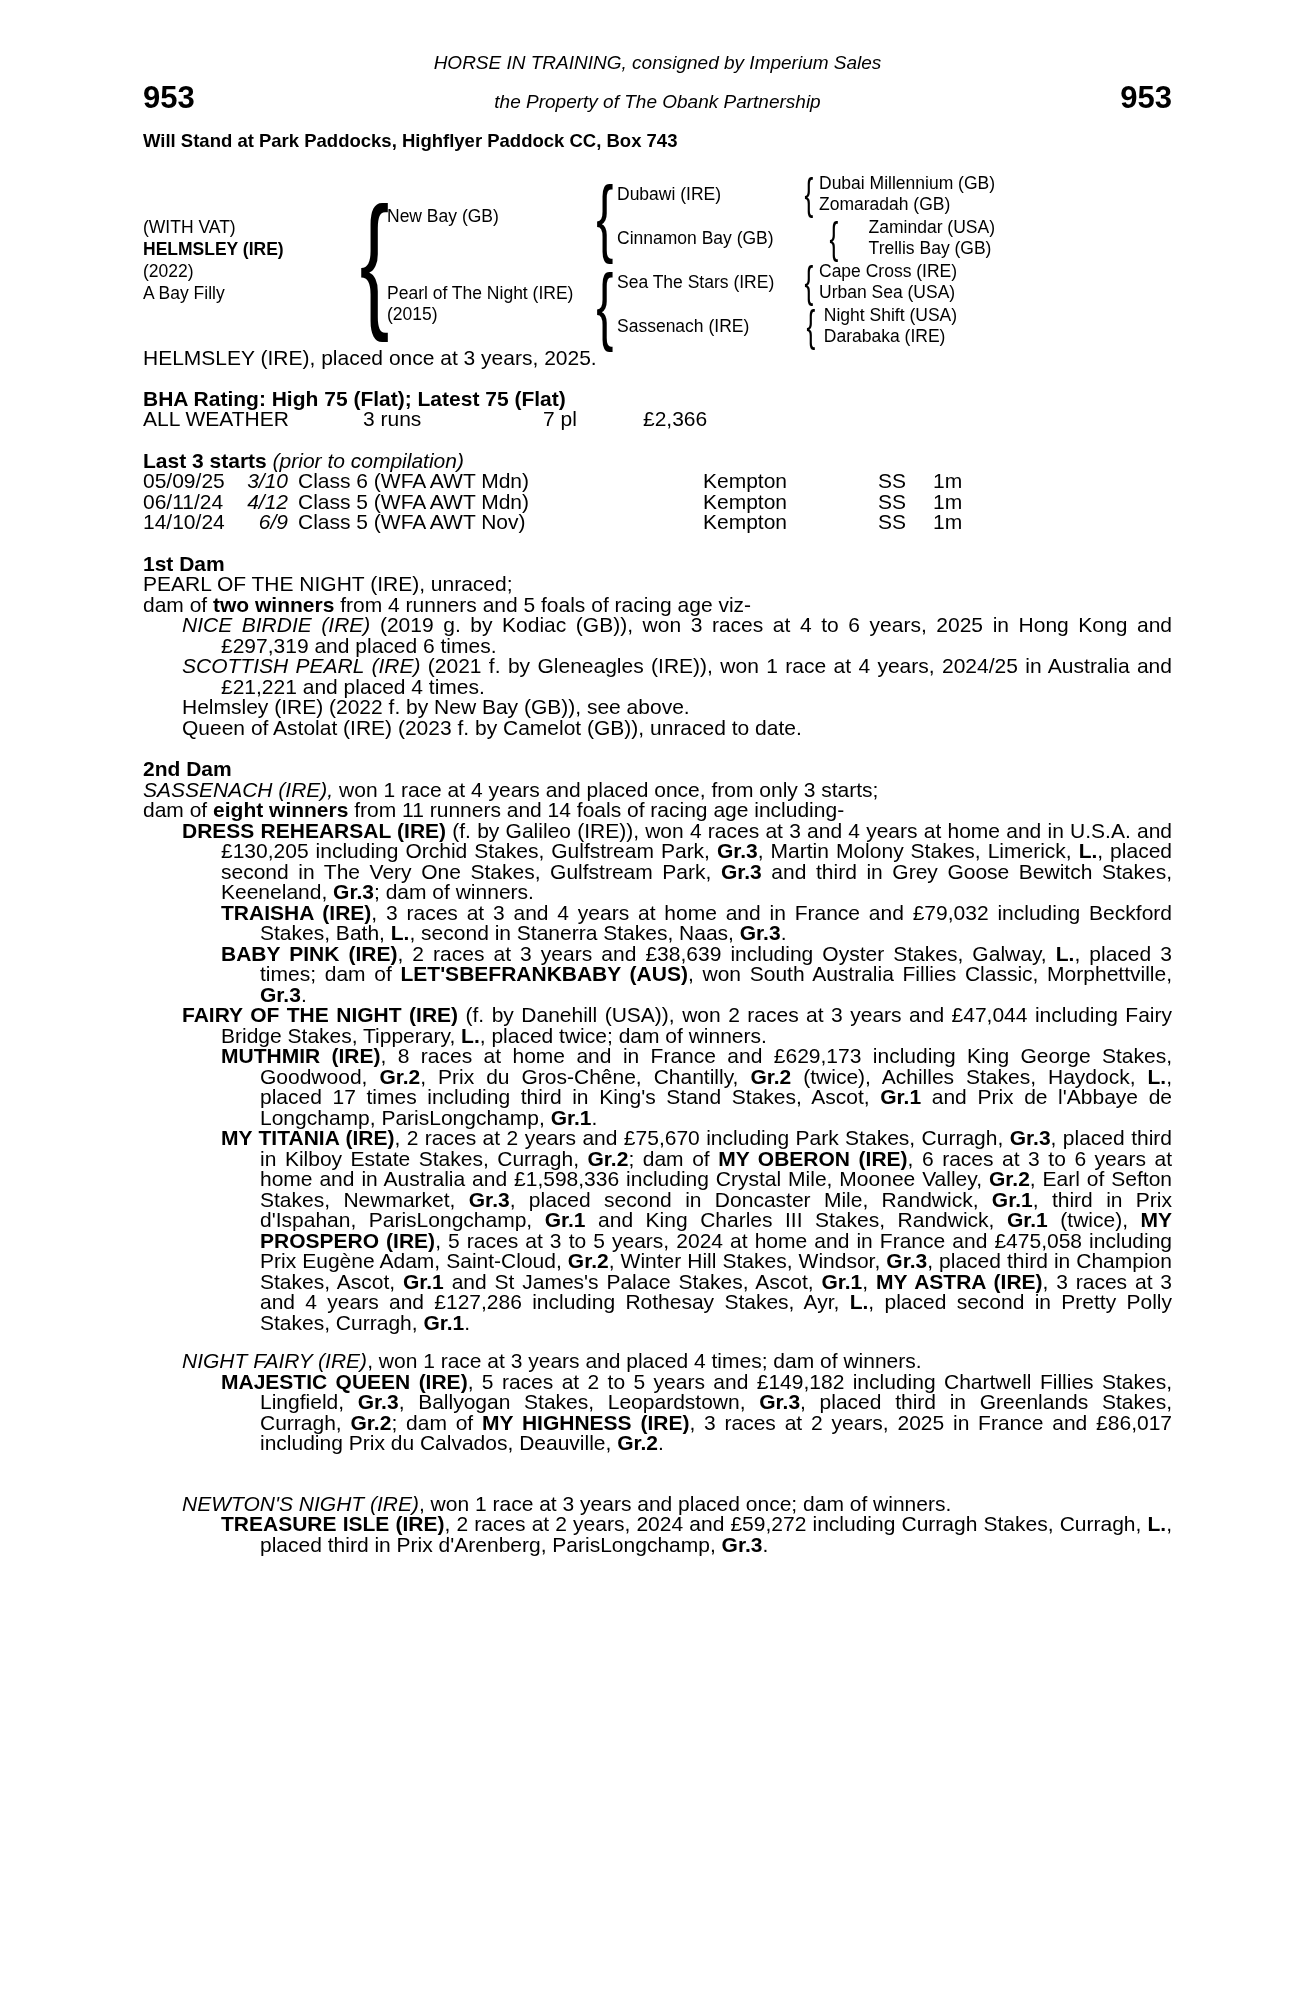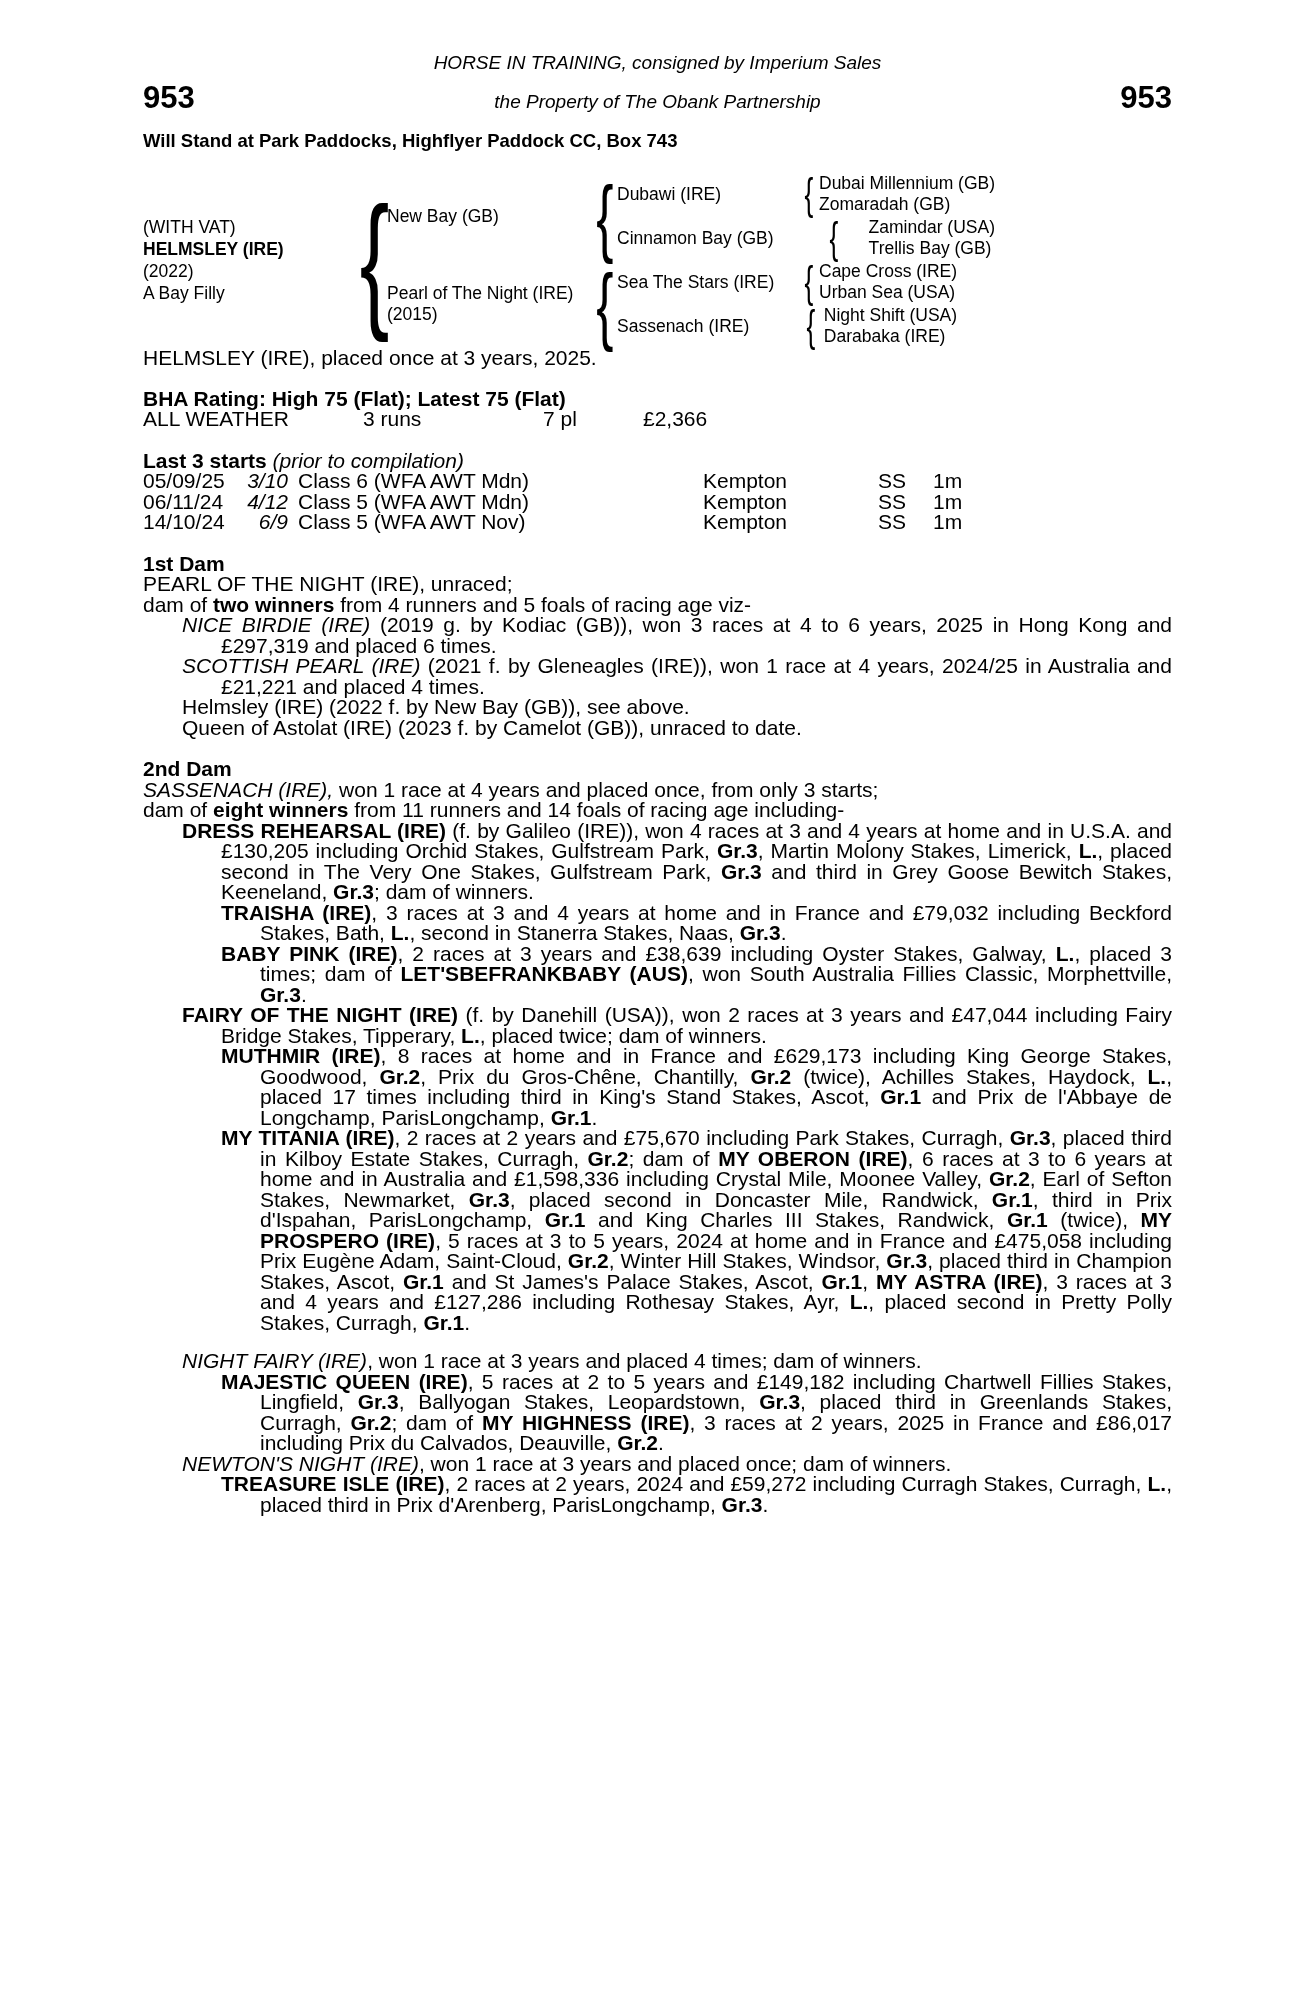--- a/index.html
+++ b/index.html
@@ -175,18 +175,18 @@
         <p class="para" style="padding-left: 39px; text-indent: -39px;"><span style="font-style: italic;">SASSENACH (IRE),</span><span> </span><span style="font-weight: normal;">won</span><span> 1 race at 4 years and placed once, from only 3 starts;</span></p>
         <p class="para" style="padding-left: 39px; text-indent: -39px;"><span>dam of </span><span style="font-weight: bold;">eight winners</span><span> from 11 runners and 14 foals of racing age including-</span></p>
         <p class="para" style="padding-left: 78px; text-indent: -39px;"><span style="font-weight: bold;">DRESS REHEARSAL (IRE)</span><span> (f. by Galileo (IRE)), won 4 races at 3 and 4 years at home and in U.S.A. and £130,205 including Orchid Stakes, Gulfstream Park, </span><span style="font-weight: bold;">Gr.3</span><span>, Martin Molony Stakes, Limerick, </span><span style="font-weight: bold;">L.</span><span>, placed second in The Very One Stakes, Gulfstream Park, </span><span style="font-weight: bold;">Gr.3</span><span> and third in Grey Goose Bewitch Stakes, Keeneland, </span><span style="font-weight: bold;">Gr.3</span><span>; dam of winners.</span></p>
         <p class="para" style="padding-left: 117px; text-indent: -39px;"><span style="font-weight: bold;">TRAISHA (IRE)</span><span>, 3 races at 3 and 4 years at home and in France and £79,032 including Beckford Stakes, Bath, </span><span style="font-weight: bold;">L.</span><span>, second in Stanerra Stakes, Naas, </span><span style="font-weight: bold;">Gr.3</span><span>.</span></p>
         <p class="para" style="padding-left: 117px; text-indent: -39px;"><span style="font-weight: bold;">BABY PINK (IRE)</span><span>, 2 races at 3 years and £38,639 including Oyster Stakes, Galway, </span><span style="font-weight: bold;">L.</span><span>, placed 3 times; dam of </span><span style="font-weight: bold;">LET'SBEFRANKBABY (AUS)</span><span>, won South Australia Fillies Classic, Morphettville, </span><span style="font-weight: bold;">Gr.3</span><span>.</span></p>
         <p class="para" style="padding-left: 78px; text-indent: -39px;"><span style="font-weight: bold;">FAIRY OF THE NIGHT (IRE)</span><span> (f. by Danehill (USA)), won 2 races at 3 years and £47,044 including Fairy Bridge Stakes, Tipperary, </span><span style="font-weight: bold;">L.</span><span>, placed twice; dam of winners.</span></p>
         <p class="para" style="padding-left: 117px; text-indent: -39px;"><span style="font-weight: bold;">MUTHMIR (IRE)</span><span>, 8 races at home and in France and £629,173 including King George Stakes, Goodwood, </span><span style="font-weight: bold;">Gr.2</span><span>, Prix du Gros-Chêne, Chantilly, </span><span style="font-weight: bold;">Gr.2</span><span> (twice), Achilles Stakes, Haydock, </span><span style="font-weight: bold;">L.</span><span>, placed 17 times including third in King's Stand Stakes, Ascot, </span><span style="font-weight: bold;">Gr.1</span><span> and Prix de l'Abbaye de Longchamp, ParisLongchamp, </span><span style="font-weight: bold;">Gr.1</span><span>.</span></p>
         <p class="para" style="padding-left: 117px; text-indent: -39px;"><span style="font-weight: bold;">MY TITANIA (IRE)</span><span>, 2 races at 2 years and £75,670 including Park Stakes, Curragh, </span><span style="font-weight: bold;">Gr.3</span><span>, placed third in Kilboy Estate Stakes, Curragh, </span><span style="font-weight: bold;">Gr.2</span><span>; dam of </span><span style="font-weight: bold;">MY OBERON (IRE)</span><span>, 6 races at 3 to 6 years at home and in Australia and £1,598,336 including Crystal Mile, Moonee Valley, </span><span style="font-weight: bold;">Gr.2</span><span>, Earl of Sefton Stakes, Newmarket, </span><span style="font-weight: bold;">Gr.3</span><span>, placed second in Doncaster Mile, Randwick, </span><span style="font-weight: bold;">Gr.1</span><span>, third in Prix d'Ispahan, ParisLongchamp, </span><span style="font-weight: bold;">Gr.1</span><span> and King Charles III Stakes, Randwick, </span><span style="font-weight: bold;">Gr.1</span><span> (twice), </span><span style="font-weight: bold;">MY PROSPERO (IRE)</span><span>, 5 races at 3 to 5 years, 2024 at home and in France and £475,058 including Prix Eugène Adam, Saint-Cloud, </span><span style="font-weight: bold;">Gr.2</span><span>, Winter Hill Stakes, Windsor, </span><span style="font-weight: bold;">Gr.3</span><span>, placed third in Champion Stakes, Ascot, </span><span style="font-weight: bold;">Gr.1</span><span> and St James's Palace Stakes, Ascot, </span><span style="font-weight: bold;">Gr.1</span><span>, </span><span style="font-weight: bold;">MY ASTRA (IRE)</span><span>, 3 races at 3 and 4 years and £127,286 including Rothesay Stakes, Ayr, </span><span style="font-weight: bold;">L.</span><span>, placed second in Pretty Polly Stakes, Curragh, </span><span style="font-weight: bold;">Gr.1</span><span>.</span></p>
         <p class="para" style="padding-left: 78px; text-indent: -39px; margin-top: 18px;"><span style="font-style: italic;">NIGHT FAIRY (IRE)</span><span>, won 1 race at 3 years and placed 4 times; dam of winners.</span></p>
         <p class="para" style="padding-left: 117px; text-indent: -39px;"><span style="font-weight: bold;">MAJESTIC QUEEN (IRE)</span><span>, 5 races at 2 to 5 years and £149,182 including Chartwell Fillies Stakes, Lingfield, </span><span style="font-weight: bold;">Gr.3</span><span>, Ballyogan Stakes, Leopardstown, </span><span style="font-weight: bold;">Gr.3</span><span>, placed third in Greenlands Stakes, Curragh, </span><span style="font-weight: bold;">Gr.2</span><span>; dam of </span><span style="font-weight: bold;">MY HIGHNESS (IRE)</span><span>, 3 races at 2 years, 2025 in France and £86,017 including Prix du Calvados, Deauville, </span><span style="font-weight: bold;">Gr.2</span><span>.</span></p>
-        <p class="para" style="padding-left: 78px; text-indent: -39px;"><span style="font-style: italic;">NEWTON'S NIGHT (IRE)</span><span>, won 1 race at 3 years and placed once; dam of winners.</span></p>
+        <p class="para" style="padding-left: 78px; text-indent: -39px; margin-top: 40px;"><span style="font-style: italic;">NEWTON'S NIGHT (IRE)</span><span>, won 1 race at 3 years and placed once; dam of winners.</span></p>
         <p class="para" style="padding-left: 117px; text-indent: -39px;"><span style="font-weight: bold;">TREASURE ISLE (IRE)</span><span>, 2 races at 2 years, 2024 and £59,272 including Curragh Stakes, Curragh, </span><span style="font-weight: bold;">L.</span><span>, placed third in Prix d'Arenberg, ParisLongchamp, </span><span style="font-weight: bold;">Gr.3</span><span>.</span></p>
       </div>
   </div>
 
 </div>
 
 </body></html>

